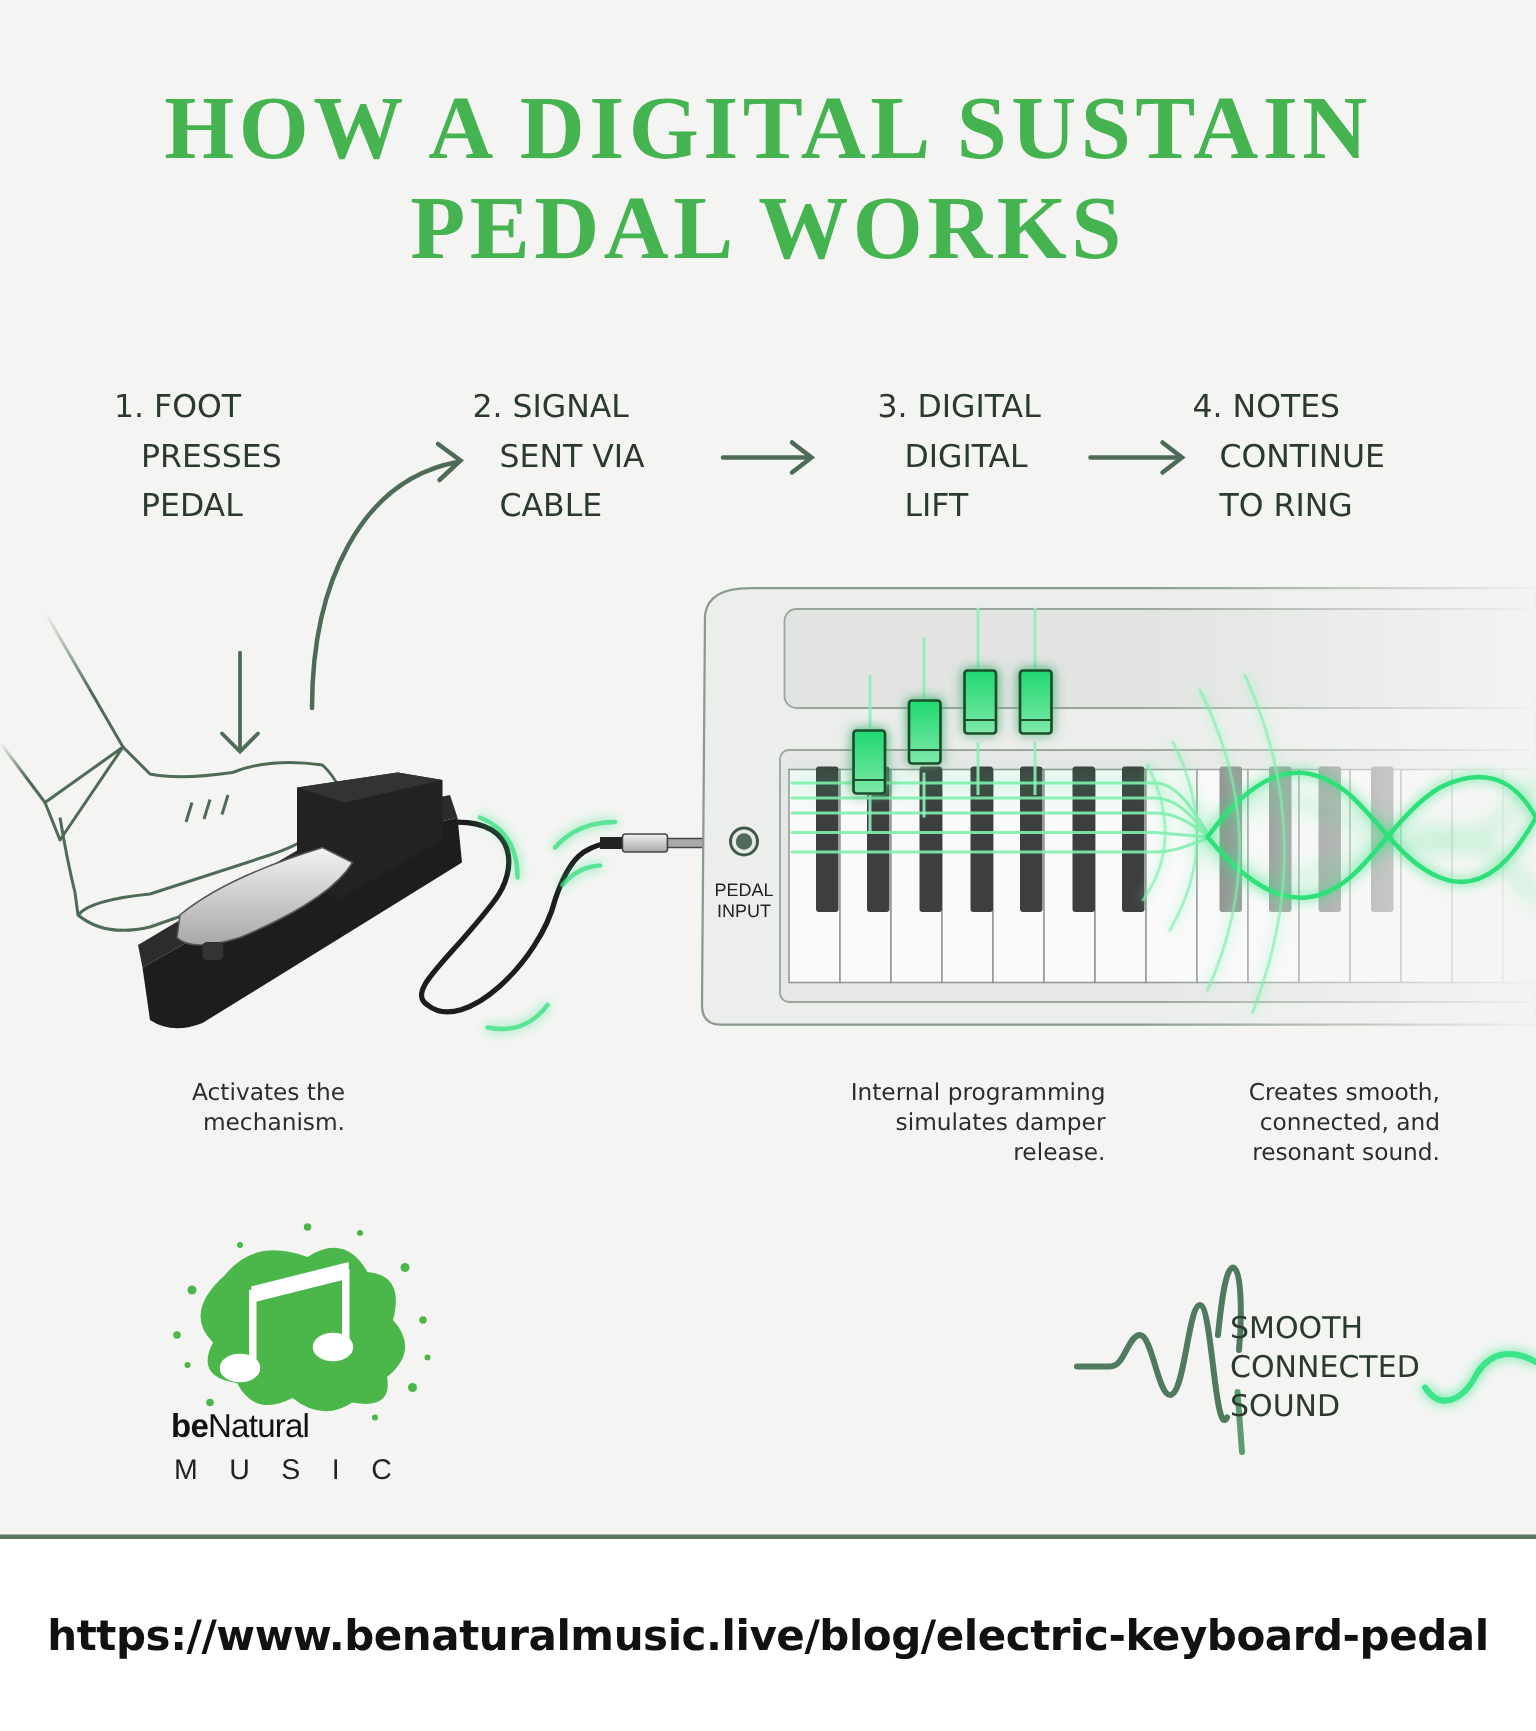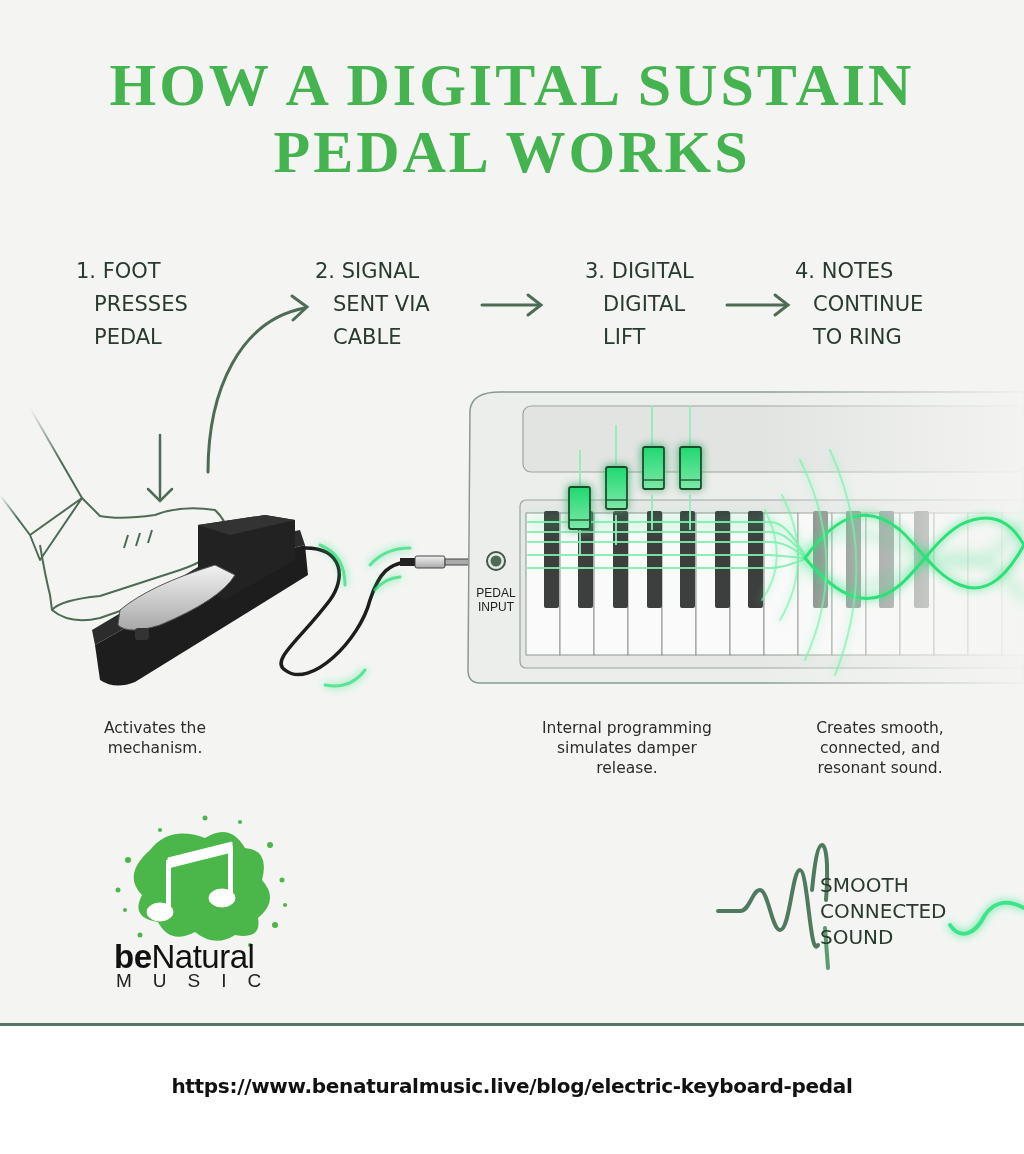--- a/index.html
+++ b/index.html
@@ -4,29 +4,29 @@
 <style>
   html, body { margin:0; padding:0; }
   body { width:1024px; height:1154px; position:relative; overflow:hidden; background:#ffffff; font-family:"DejaVu Sans", sans-serif; }
   .poster { position:absolute; left:0; top:0; width:1024px; height:1024px; background:#f4f5f3; }
   .title { position:absolute; left:0; width:1024px; text-align:center; font-family:Liberation Serif, serif; font-weight:700; color:#45b34f; font-size:60px; letter-spacing:3px; line-height:64px; }
   .t1 { top:53px; }
   .t2 { top:120px; }
   .step { position:absolute; font-family:"DejaVu Sans", sans-serif; color:#2a3a2e; font-size:21px; line-height:33px; }
   .step .line { display:block; white-space:nowrap; }
   .step .indent { padding-left:18px; }
-  .caption { position:absolute; text-align:center; font-family:"DejaVu Sans", sans-serif; color:#2c2c2c; font-size:15.5px; line-height:20px; }
+  .caption { position:absolute; text-align:right; font-family:"DejaVu Sans", sans-serif; color:#2c2c2c; font-size:15.5px; line-height:20px; }
   .pedal-label { position:absolute; left:468px; top:586px; width:56px; text-align:center; font-family:"Liberation Sans", sans-serif; font-size:12px; line-height:14px; color:#222; }
-  .logo-word { position:absolute; left:114px; top:938px; font-family:"Liberation Sans", sans-serif; font-size:33px; color:#111; letter-spacing:-0.5px; }
+  .logo-word { position:absolute; left:114px; top:938px; font-family:"Liberation Sans", sans-serif; font-size:22px; color:#111; letter-spacing:-0.5px; }
   .logo-word b { font-weight:900; }
   .logo-word span.n { font-weight:400; }
   .logo-sub { position:absolute; left:116px; top:970px; font-family:"Liberation Sans", sans-serif; font-size:19px; color:#222; letter-spacing:21px; }
   .smooth { position:absolute; left:820px; top:872px; width:150px; text-align:left; font-family:"DejaVu Sans", sans-serif; color:#2a3a2e; font-size:20px; line-height:26px; }
   .divider { position:absolute; left:0; top:1023px; width:1024px; height:3px; background:#5a7461; }
-  .footer-url { position:absolute; left:0; top:1074px; width:1024px; text-align:center; font-family:"DejaVu Sans", sans-serif; font-weight:700; font-size:20px; color:#111; letter-spacing:-0.3px; }
+  .footer-url { position:absolute; left:0; top:1074px; width:1024px; text-align:center; font-family:"DejaVu Sans", sans-serif; font-weight:700; font-size:28px; color:#111; letter-spacing:-0.3px; }
   svg { position:absolute; left:0; top:0; }
 </style>
 </head>
 <body>
 
 <div class="poster">
 
   <svg width="1024" height="1024" viewBox="0 0 1024 1024">
     <defs>
       <filter id="glow" x="-50%" y="-50%" width="200%" height="200%">

